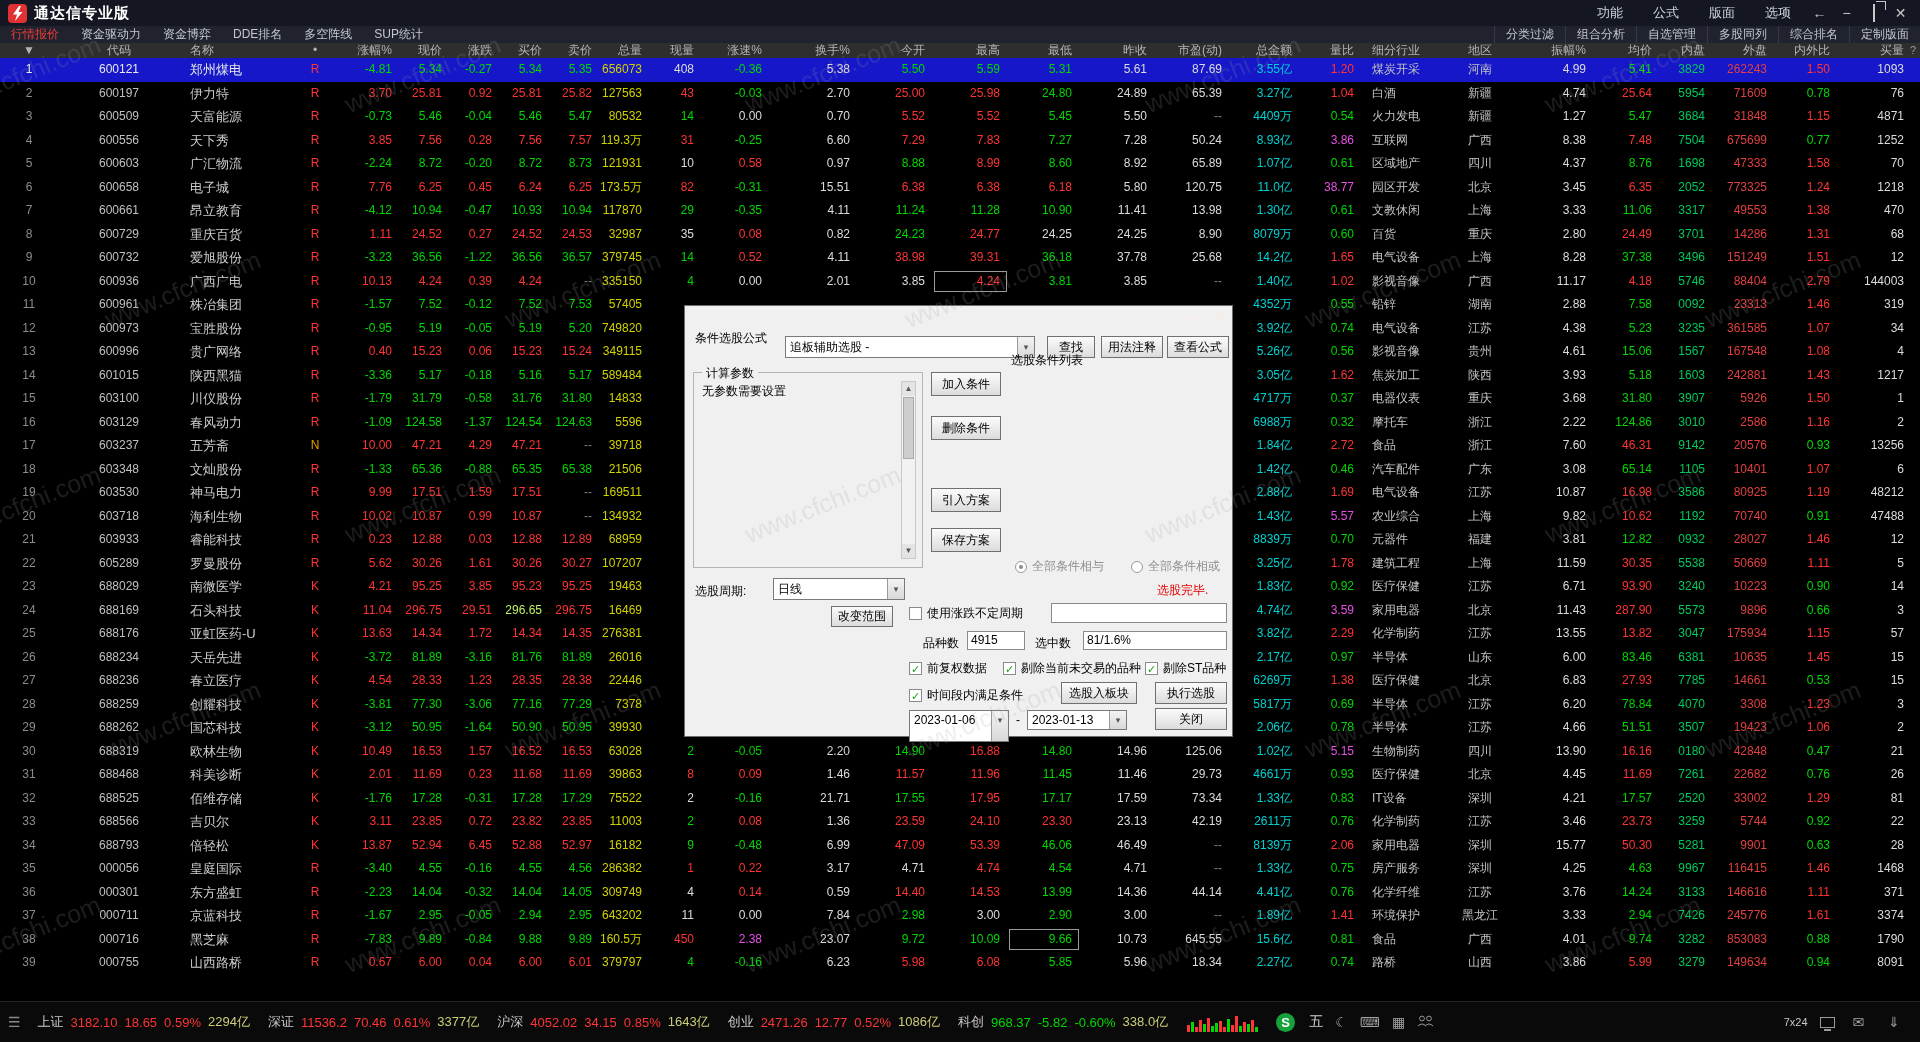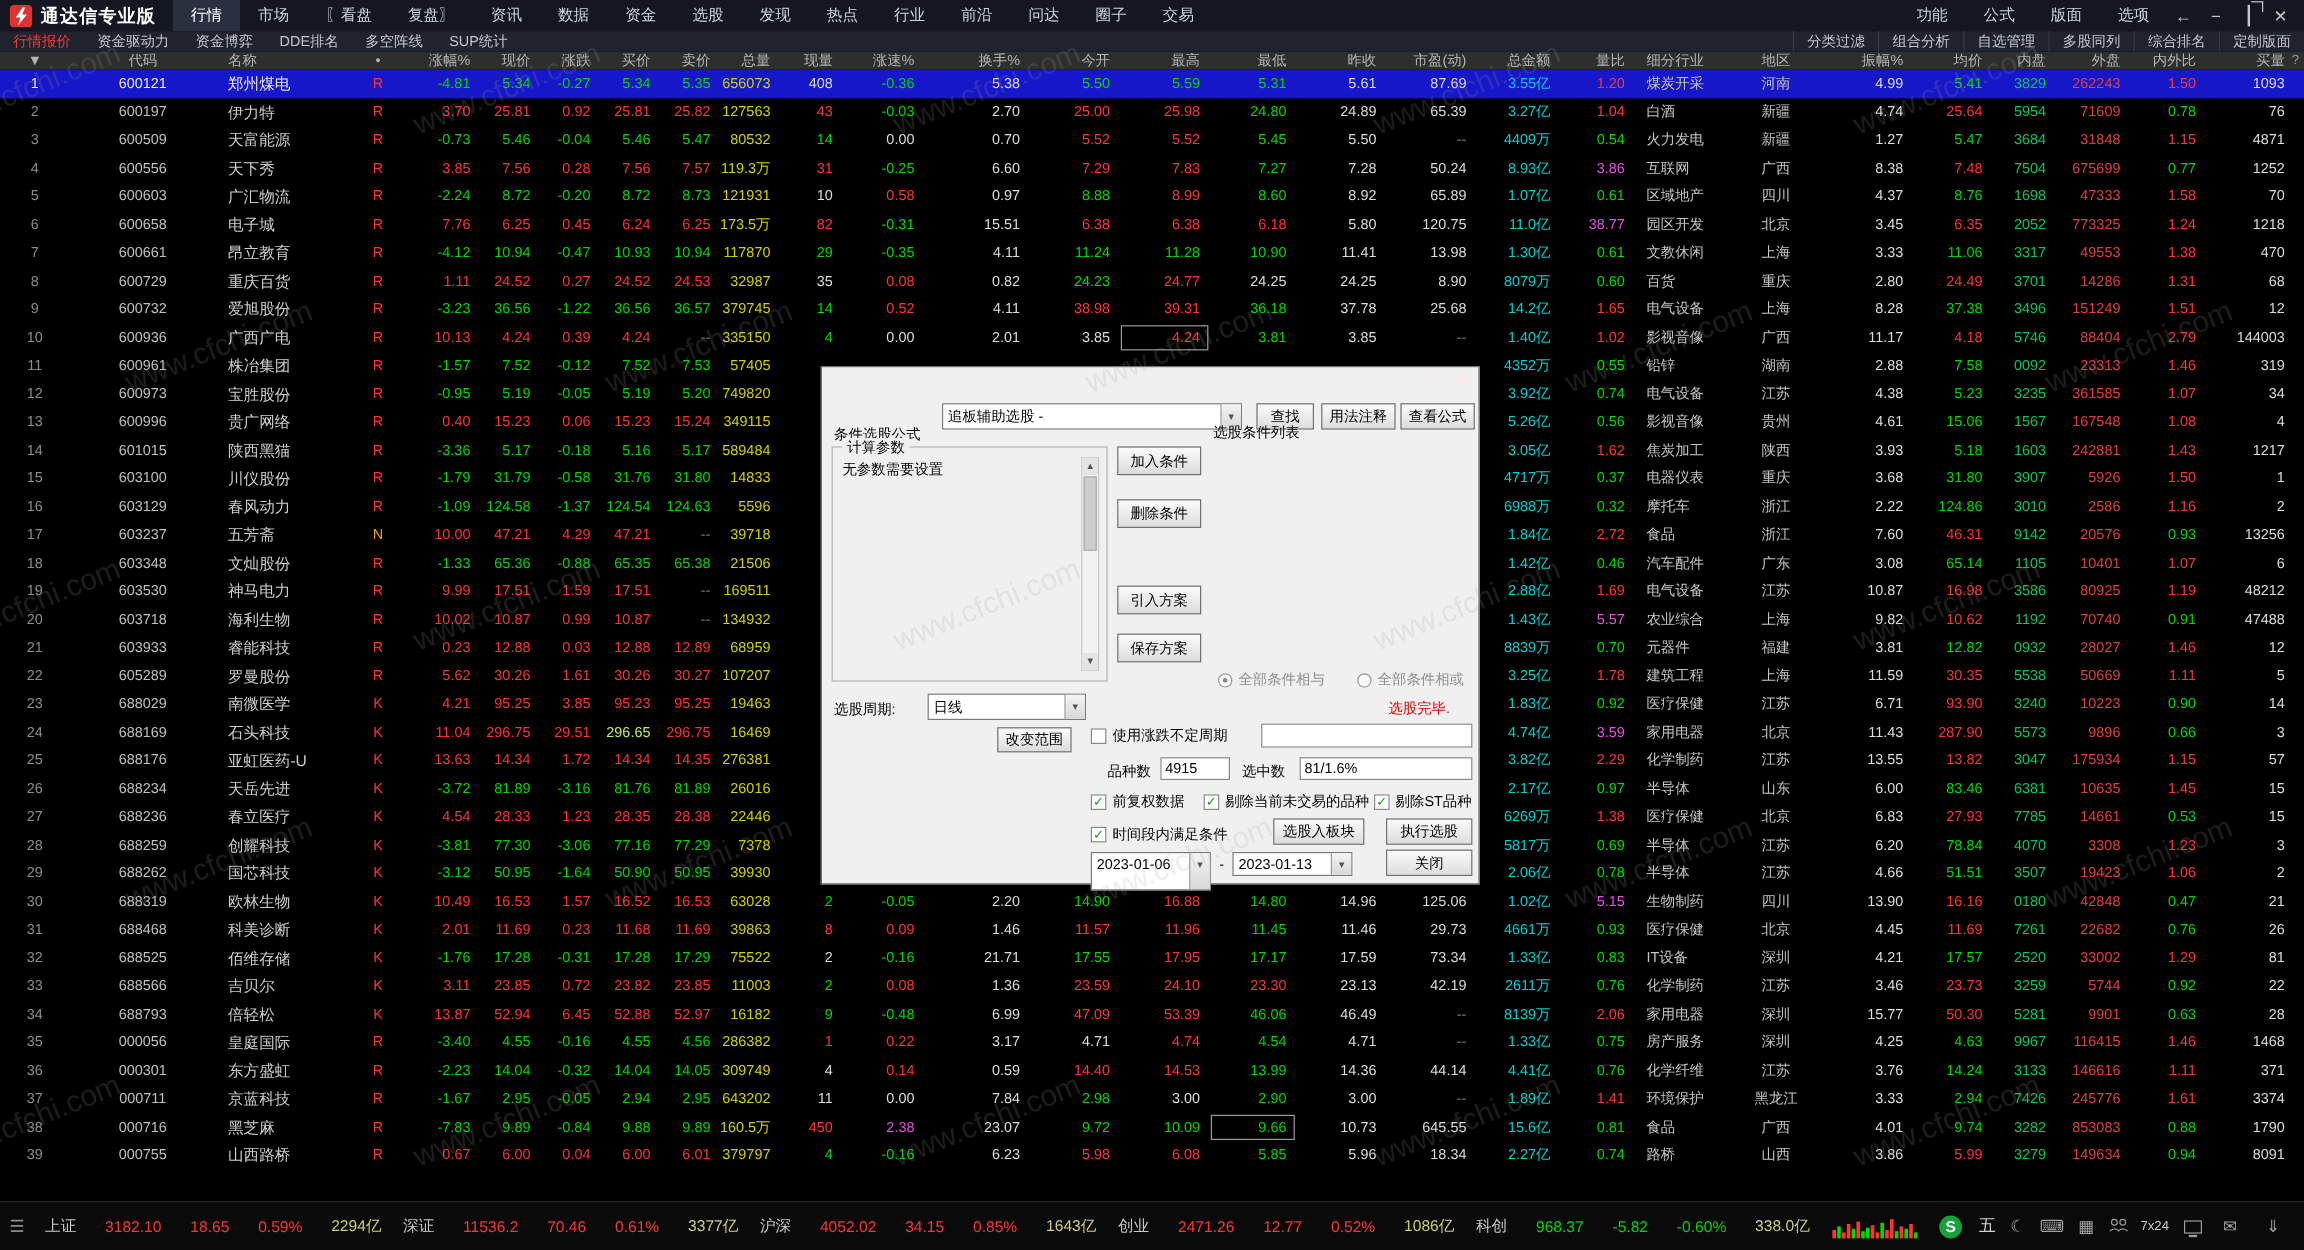--- a/index.html
+++ b/index.html
@@ -48,21 +48,21 @@
   .tabsbar { position:absolute; top:975px; left:0; width:1920px; height:26px; background:#2a2a2a;
              border-top:1px solid #000; display:flex; align-items:center; font-size:12px; color:#bdbdbd; z-index:10; }
   .btab { padding:0 10px; height:26px; line-height:26px; }
   .btab.active { color:#f03b3b; }
   .tab-scroll { color:#9a9a9a; padding:0 8px; font-size:11px; }
 
   
   .statusbar { position:absolute; top:1001px; left:0; width:1920px; height:41px; background:#0a0a0a;
                border-top:1px solid #262626; display:flex; align-items:center; font-size:13px; color:#c8c8c8; z-index:10; }
   .sb-icon { color:#8a8a8a; padding:0 8px; font-size:14px; }
-  .idx-group { display:flex; gap:24px; align-items:center; padding:0 9px; white-space:nowrap; }
+  .idx-group { display:flex; gap:7px; align-items:center; padding:0 9px; white-space:nowrap; }
   .minibars { display:flex; align-items:flex-end; gap:1px; height:20px; margin:0 10px; }
   .minibars i { display:block; width:3px; }
   .slogo { width:19px; height:19px; border-radius:50%; background:#17a13a; color:#fff; font-weight:bold;
            font-size:13px; text-align:center; line-height:19px; margin:0 8px; }
   .sb-glyph { color:#a0a0a0; padding:0 6px; font-size:14px; }
   .sb-right { margin-left:auto; display:flex; align-items:center; gap:12px; padding-right:14px; }
   .monitor-ic { position:relative; width:15px; height:11px; border:1px solid #9a9a9a; }
   .monitor-ic:after { content:""; position:absolute; left:3px; bottom:-4px; width:7px; height:2px; background:#9a9a9a; }
 
   
@@ -105,37 +105,20 @@
 <div id="root">
 
   <div class="menubar">
     <div class="logo">
       <svg width="19" height="19" viewBox="0 0 19 19">
         <rect x="0" y="0" width="19" height="19" rx="4" fill="#e03232"></rect>
         <polygon points="11,2 5,10.5 9,10.5 7,17 14.5,8 10.5,8 13,2" fill="#fff"></polygon>
       </svg>
       <span class="title">通达信专业版</span>
     </div>
-    <div class="menus" id="menu-left">
-        <div class="menu-item active">行情</div>
-        <div class="menu-item">市场</div>
-        <div class="menu-item">〖看盘</div>
-        <div class="menu-item">复盘〗</div>
-        <div class="menu-item">资讯</div>
-        <div class="menu-item">数据</div>
-        <div class="menu-item">资金</div>
-        <div class="menu-item">选股</div>
-        <div class="menu-item">发现</div>
-        <div class="menu-item">热点</div>
-        <div class="menu-item">行业</div>
-        <div class="menu-item">前沿</div>
-        <div class="menu-item">问达</div>
-        <div class="menu-item">圈子</div>
-        <div class="menu-item">交易</div>
-      </div>
     <div class="menus rightside" id="menu-right">
         <div class="menu-item">功能</div>
         <div class="menu-item">公式</div>
         <div class="menu-item">版面</div>
         <div class="menu-item">选项</div>
       </div>
     <div class="winbtns">
       <span class="winbtn">←</span>
       <span class="winbtn">−</span>
       <span class="winbtn"><span class="restore-box"></span></span>
@@ -1363,21 +1346,21 @@
         <span class="c r" style="width: 62px; color: rgb(224, 64, 64);">149634</span>
         <span class="c r" style="width: 63px; color: rgb(0, 216, 0);">0.94</span>
         <span class="c r" style="width: 74px; color: rgb(220, 220, 220);">8091</span>
       </div>
     </div>
 
   <div class="dialog">
     <span class="dlg-ctl" style="right:26px">—</span>
     <span class="dlg-ctl" style="right:0">✕</span>
 
-    <span class="dlg-lbl" style="left:10px;top:48px">条件选股公式</span>
+    <span class="dlg-lbl" style="left:10px;top:24px">条件选股公式</span>
     <div class="combo" style="left:100px;top:30px;width:250px;height:22px">
       <span class="val">追板辅助选股 -</span>
       <span class="arrow">▾</span>
     </div>
     <div class="dlg-btn" style="left:362px;top:30px;width:48px;height:22px;line-height:20px">查找</div>
     <div class="dlg-btn" style="left:416px;top:30px;width:62px;height:22px;line-height:20px">用法注释</div>
     <div class="dlg-btn" style="left:482px;top:30px;width:62px;height:22px;line-height:20px">查看公式</div>
 
     <div class="groupbox" style="left:8px;top:66px;width:230px;height:196px">
       <span class="legend">计算参数</span>

